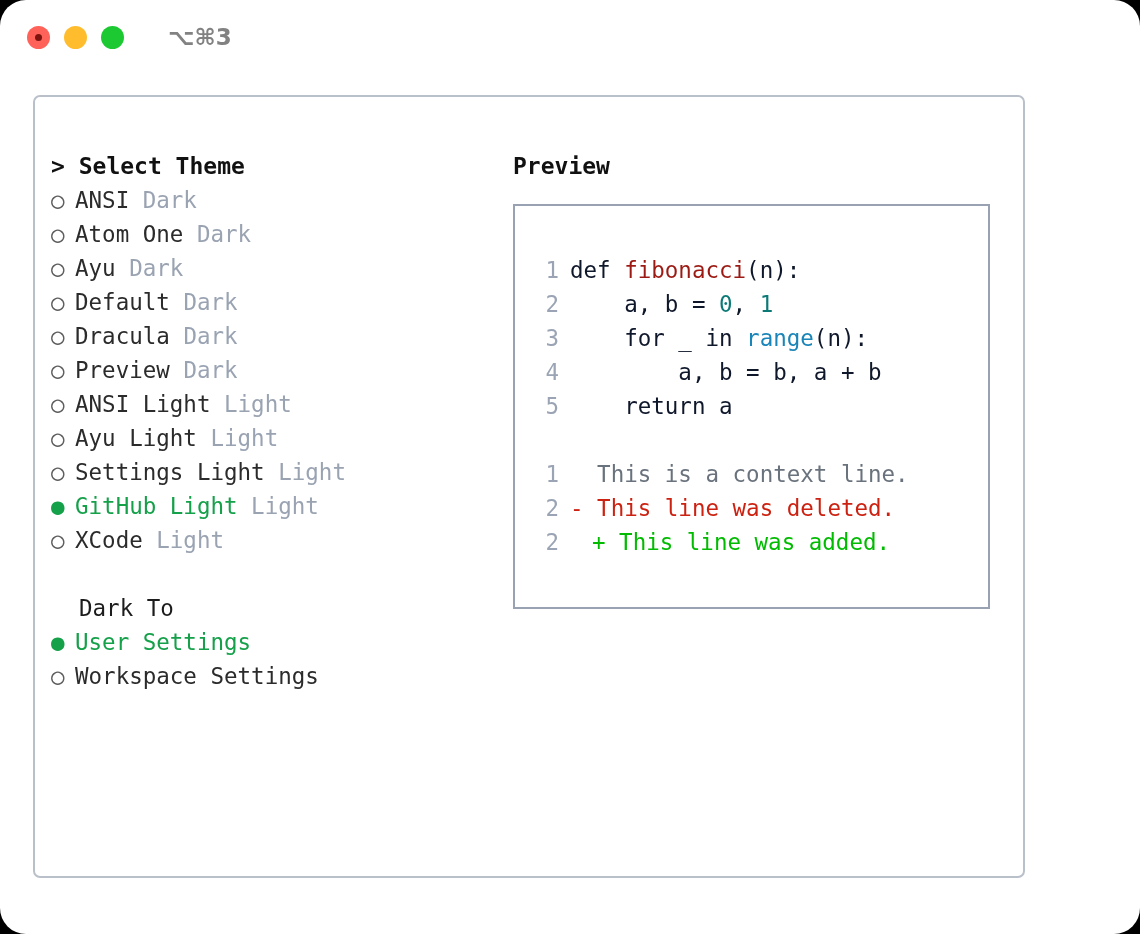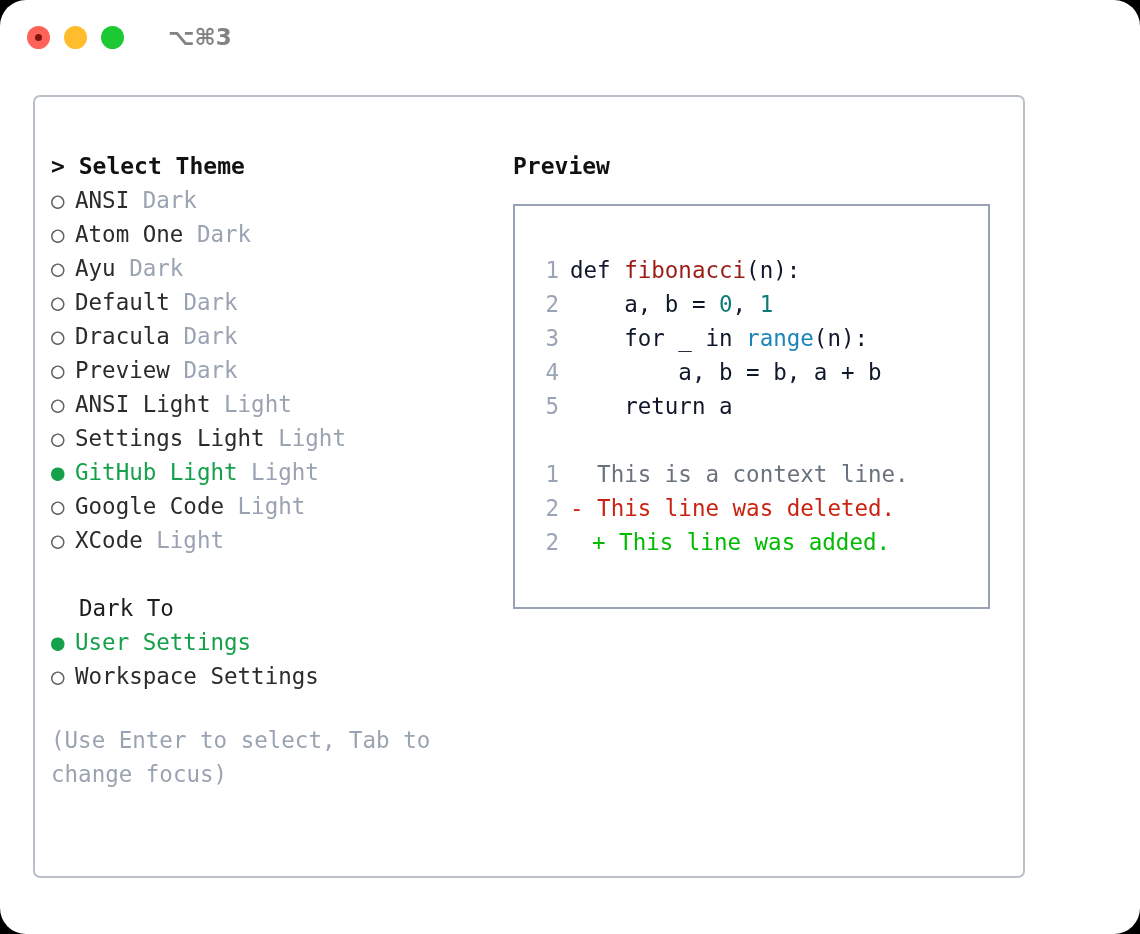--- a/index.html
+++ b/index.html
@@ -210,36 +210,35 @@
       <div class="section-header focused">&gt; Select Theme</div>
 
       <div id="theme-list">
           <div class="opt-row"><span class="opt-bullet">○</span><span class="opt-label">ANSI</span> <span class="opt-suffix">Dark</span></div>
           <div class="opt-row"><span class="opt-bullet">○</span><span class="opt-label">Atom One</span> <span class="opt-suffix">Dark</span></div>
           <div class="opt-row"><span class="opt-bullet">○</span><span class="opt-label">Ayu</span> <span class="opt-suffix">Dark</span></div>
           <div class="opt-row"><span class="opt-bullet">○</span><span class="opt-label">Default</span> <span class="opt-suffix">Dark</span></div>
           <div class="opt-row"><span class="opt-bullet">○</span><span class="opt-label">Dracula</span> <span class="opt-suffix">Dark</span></div>
           <div class="opt-row"><span class="opt-bullet">○</span><span class="opt-label">Preview</span> <span class="opt-suffix">Dark</span></div>
           <div class="opt-row"><span class="opt-bullet">○</span><span class="opt-label">ANSI Light</span> <span class="opt-suffix">Light</span></div>
+          <div class="opt-row"><span class="opt-bullet">○</span><span class="opt-label">Ayu Light</span> <span class="opt-suffix">Light</span></div>
           <div class="opt-row"><span class="opt-bullet">○</span><span class="opt-label">Settings Light</span> <span class="opt-suffix">Light</span></div>
           <div class="opt-row selected"><span class="opt-bullet">●</span><span class="opt-label">GitHub Light</span> <span class="opt-suffix">Light</span></div>
-          <div class="opt-row"><span class="opt-bullet">○</span><span class="opt-label">Google Code</span> <span class="opt-suffix">Light</span></div>
           <div class="opt-row"><span class="opt-bullet">○</span><span class="opt-label">XCode</span> <span class="opt-suffix">Light</span></div>
         </div>
 
       <div class="spacer-row"></div>
 
       <div id="apply-to-header">Dark To</div>
 
       <div id="apply-to-list">
           <div class="opt-row selected"><span class="opt-bullet">●</span><span class="opt-label">User Settings</span></div>
           <div class="opt-row"><span class="opt-bullet">○</span><span class="opt-label">Workspace Settings</span></div>
         </div>
 
-      <div id="hint-text">(Use Enter to select, Tab to change focus)</div>
     </div>
 
     <div id="preview-pane">
       <div id="preview-title">Preview</div>
       <div id="preview-box">
         <div id="code-area">
           <div id="code-block">
               <div class="code-line"><span class="ln">1</span><span class="tok-plain">def </span><span class="tok-fn">fibonacci</span><span class="tok-plain">(n):</span></div>
               <div class="code-line"><span class="ln">2</span><span class="tok-plain">    a, b = </span><span class="tok-num">0</span><span class="tok-plain">, </span><span class="tok-num">1</span></div>
               <div class="code-line"><span class="ln">3</span><span class="tok-plain">    for _ in </span><span class="tok-call">range</span><span class="tok-plain">(n):</span></div>

